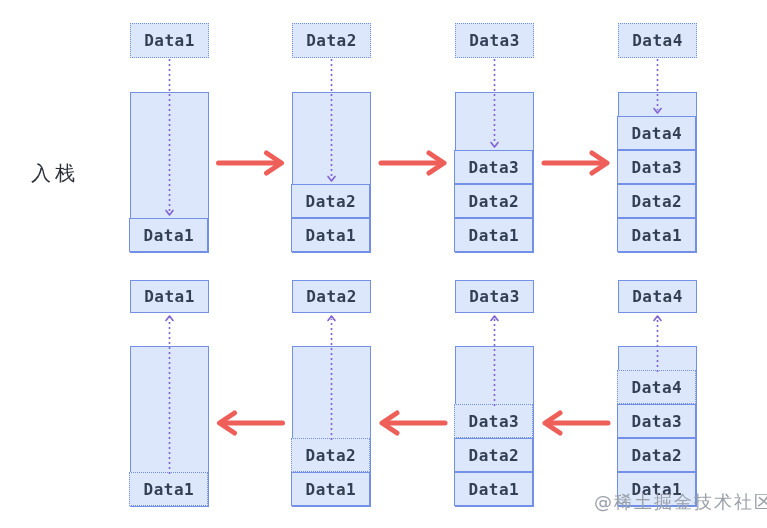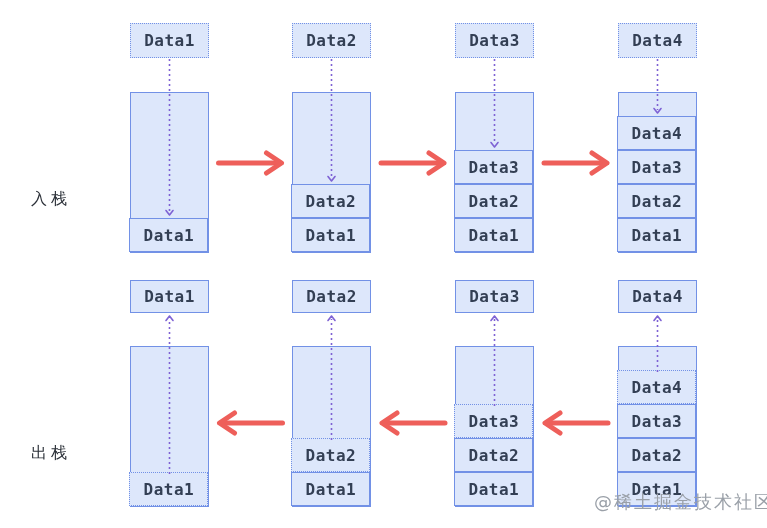--- a/index.html
+++ b/index.html
@@ -3,23 +3,22 @@
 <meta charset="utf-8">
 <style>
   html,body { margin:0; padding:0; background:#ffffff; }
   #canvas {
     position:relative; width:767px; height:528px; background:#ffffff;
     overflow:hidden; font-family:"DejaVu Sans Mono","Liberation Mono",monospace;
   }
   .row-label {
     position:absolute; left:31px; line-height:30px;
     font-family:"DejaVu Sans","Liberation Sans",sans-serif;
-    font-size:16px; font-weight:500; letter-spacing:4px; color:var(--label);
+    font-size:20px; font-weight:500; letter-spacing:4px; color:var(--label);
     white-space:nowrap;
-    margin-top:26px;
   }
   .box, .cell, .stack { box-sizing:border-box; position:absolute; background:var(--fill);text-align:center; }
   .box, .stack { border:1.6px solid var(--border); }
   .box {
     display:flex; align-items:center; justify-content:center;
     font-size:16px; font-weight:600; color:var(--text); letter-spacing:0.5px;
   }
   .cell {
     left:-1.6px; width:79px; height:34px;
     border:1.6px solid var(--border);
@@ -33,21 +32,20 @@
     font-family:"DejaVu Sans","Liberation Sans",sans-serif;
     font-size:18px; letter-spacing:2px; color:var(--wm); white-space:nowrap;
     z-index:5;
   }
 </style>
 </head>
 <body>
 
 <div id="canvas" style="--fill: #dde7fb; --border: #7291e6; --text: #333f54; --label: #2b3038; --wm: #9aa0a8;">
   <div class="row-label" id="label-push" style="top:158px">入栈</div>
-  <div class="row-label" id="label-pop" style="top:412px">出栈</div>
 
   <div id="stages">
       <div class="box dotted" style="left: 130px; top: 23px; width: 79px; height: 35px;">Data1</div>
       <div class="stack" style="left: 130px; top: 92px; width: 79px; height: 161px;">
         <div class="cell" style="top: 125.4px;">Data1</div>
       </div>
       <div class="box dotted" style="left: 292px; top: 23px; width: 79px; height: 35px;">Data2</div>
       <div class="stack" style="left: 292px; top: 92px; width: 79px; height: 161px;">
         <div class="cell" style="top: 91.4px;">Data2</div>
         <div class="cell" style="top: 125.4px;">Data1</div>

